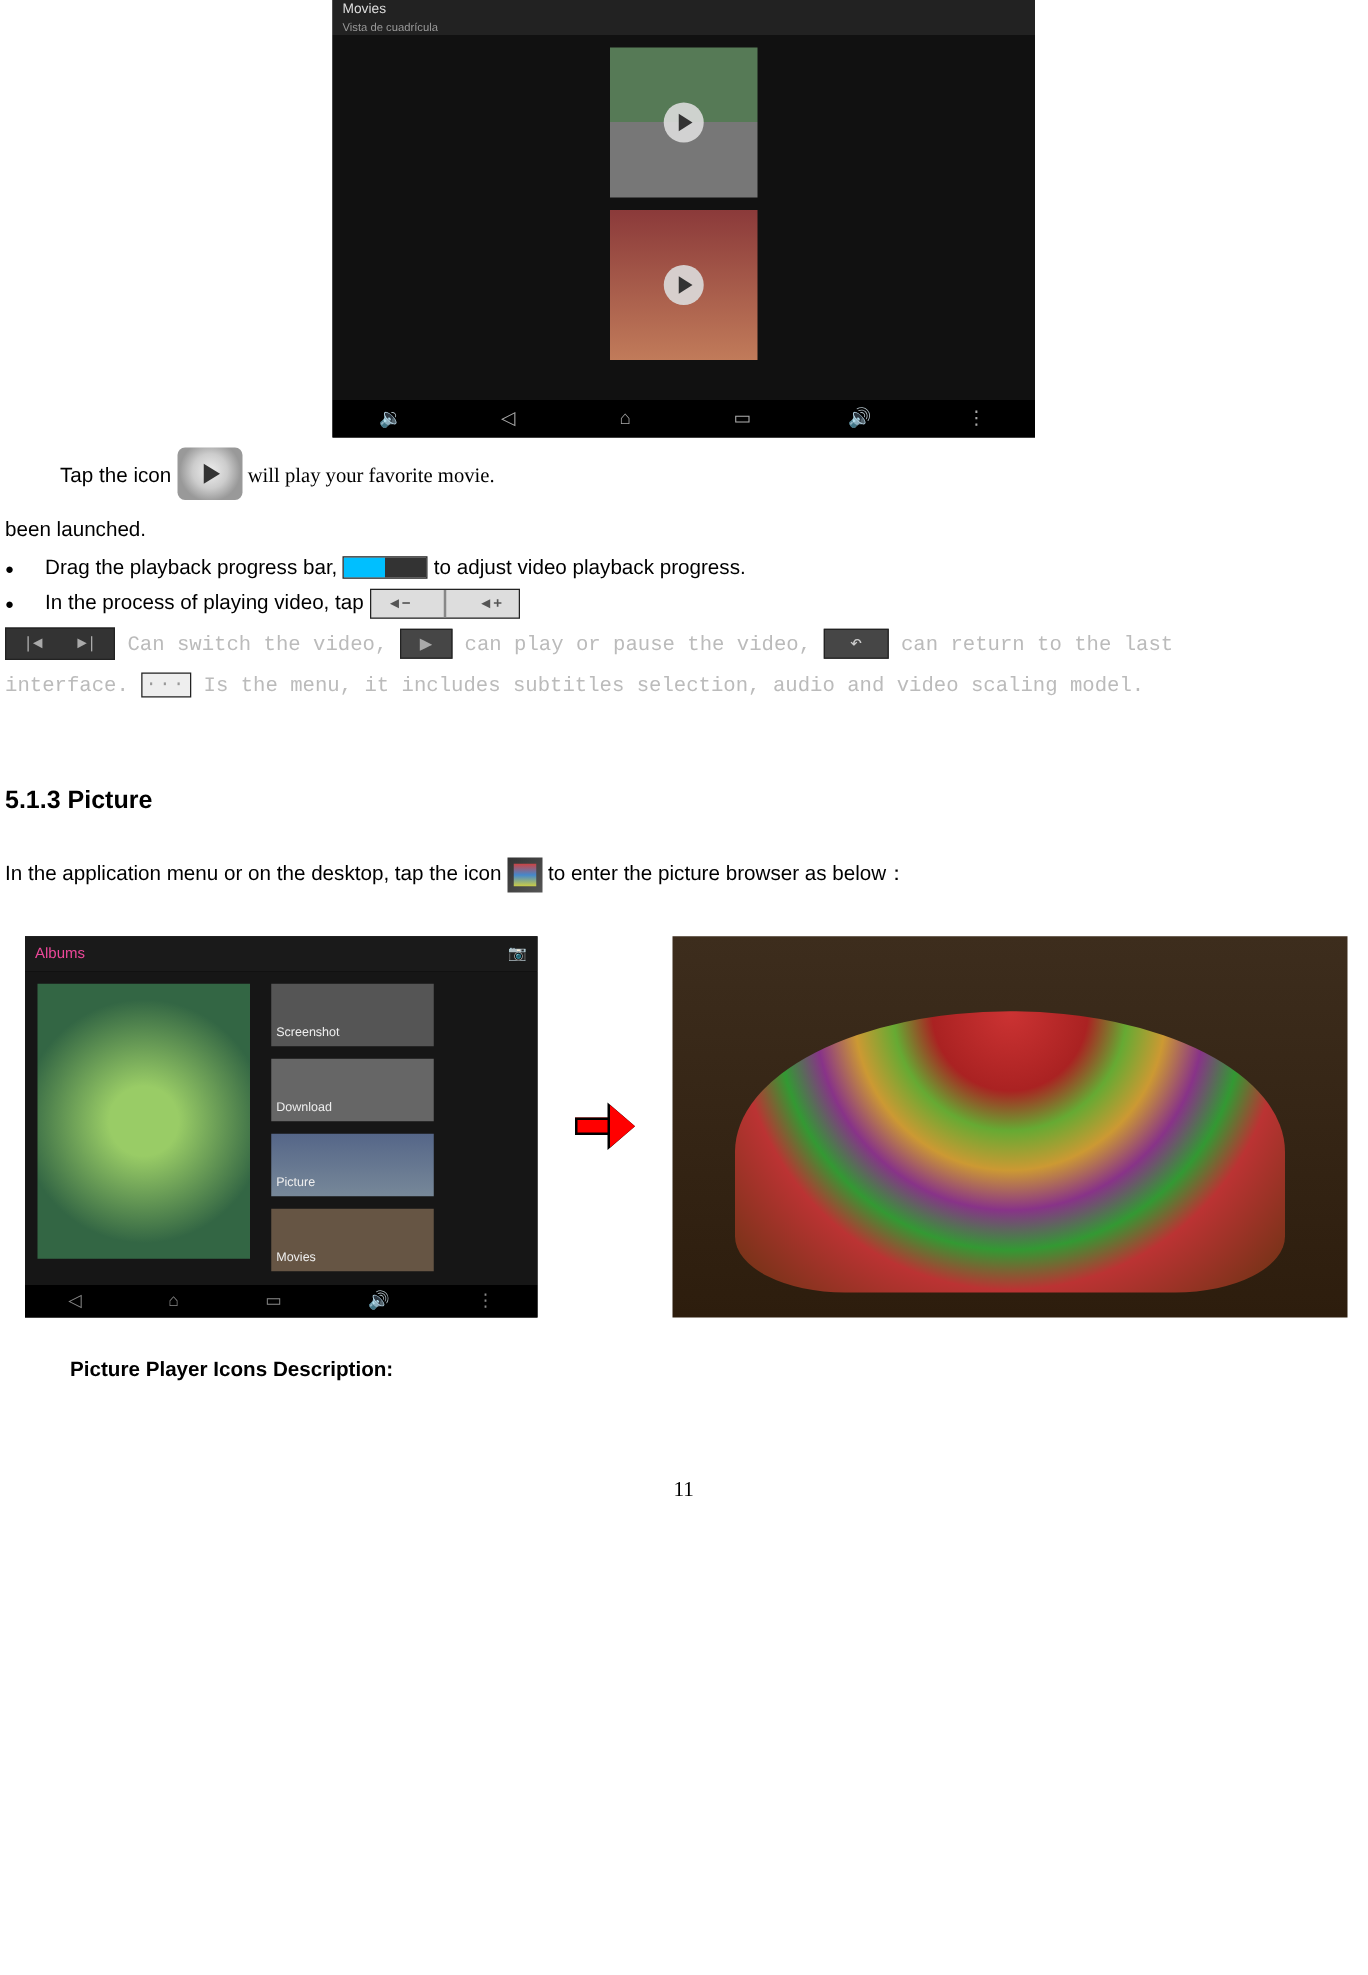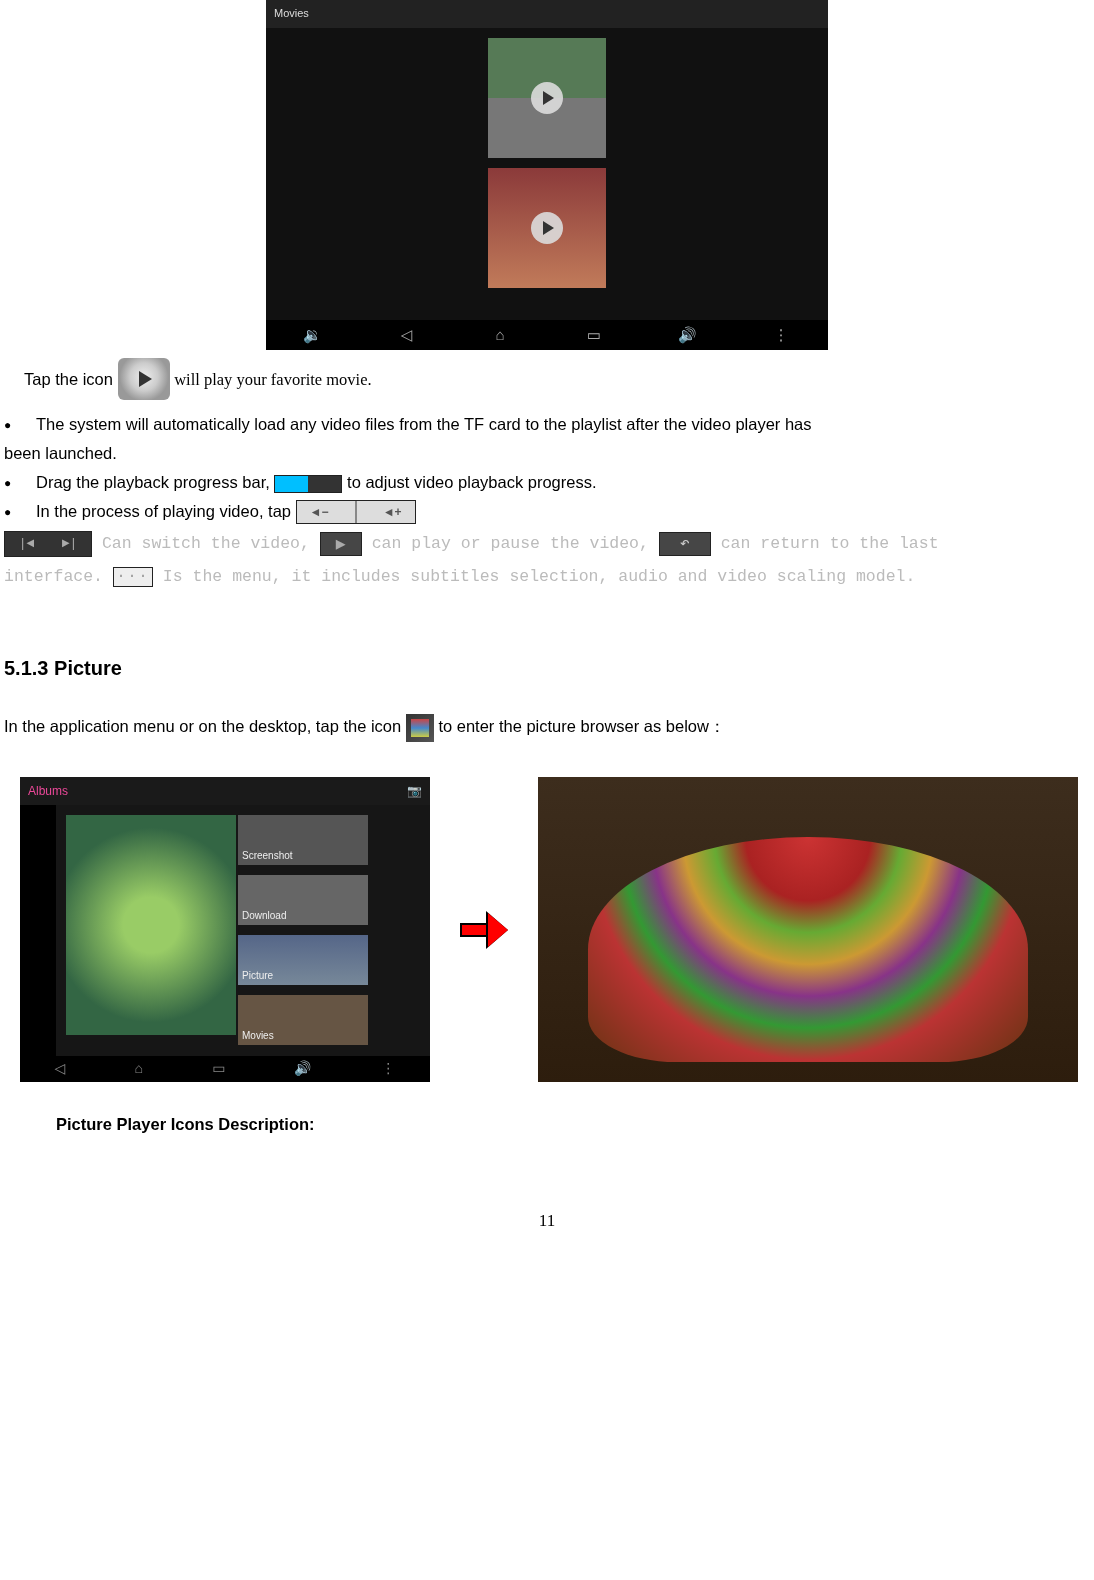--- a/index.html
+++ b/index.html
@@ -74,21 +74,21 @@
       display:flex;
       justify-content: space-around;
       align-items:center;
       color:#999;
       font-size:15px;
     }
     .navicon { width:18px; display:inline-block; text-align:center; color:#aaa; }
 
     .para {
       margin: 10px 0 10px 0;
-      padding-left: 24px;
+      padding-left: 48px;
     }
     .play-icon-inline {
       display: inline-block;
       width: 52px; height: 42px;
       vertical-align: middle;
       background: radial-gradient(circle at 50% 45%, #eee 0%, #ccc 40%, #999 70%);
       border-radius: 6px;
       position: relative;
       top: -2px;
     }
@@ -146,21 +146,21 @@
       background: linear-gradient(#c44,#48c,#cc4);
     }
 
     .pic-row { display:flex; align-items:center; justify-content: flex-start; margin: 35px 0 0 20px; gap: 30px;}
     .albums-shot {
       width: 410px; height: 305px;
       background:#000;
       display:flex; flex-direction:column;
     }
     .albums-header { height:28px; background:#1a1a1a; color:#ec4899; font-size:12px; display:flex; align-items:center; padding:0 8px; justify-content:space-between;}
-    .albums-body { flex:1; background:#161616; display:flex; padding:10px; gap:2px;margin-left:36px;}
+    .albums-body { flex:1; background:#161616; display:flex; padding:10px; gap:17px;}
     .album-col { display:flex; flex-direction:column; gap:10px;}
     .album-thumb { width:130px; height:50px; background:#444; display:flex; align-items:flex-end; color:#eee; font-size:10px; padding:2px 4px;}
     .album-thumb.butterfly { background: radial-gradient(circle,#9c6 20%,#364 70%); height:220px; width:170px;}
     .album-thumb.screenshot { background:#555;}
     .album-thumb.download { background:#666;text-align:center;}
     .album-thumb.pictures { background: linear-gradient(#568,#789);}
     .album-thumb.movies { background:#654;}
     .albums-nav { height:26px; background:#000; display:flex; justify-content:space-around; align-items:center; color:#888; font-size:14px;}
 
     .arrow-block {
@@ -187,20 +187,21 @@
     .pagenum { text-align:center; font-family:'Times New Roman',serif; font-size:17px; margin-top: 70px;}
     .times { font-family: 'Times New Roman', serif; }
     .just { text-align: justify; }
   </style>
 </head>
 <body>
 
 <div class="screenshot-movies">
   <div class="movies-header">
     <div>Movies</div>
+    <div style="font-size:9px;color:#999;">Vista de cuadrícula</div>
   </div>
   <div class="movies-body">
     <div class="movie-thumb track">
         <div class="play-circle"></div>
       </div>
     <div class="movie-thumb person">
         <div class="play-circle"></div>
       </div>
   </div>
   <div class="navbar-bottom">
@@ -213,23 +214,20 @@
   </div>
 </div>
 
 <p class="para">
   <span>Tap the icon </span>
   <span class="play-icon-inline"></span>
   <span class="times"> will play your favorite movie.</span>
 </p>
 
 <ul class="bullets">
-  <li class="just">
-    <span>The system will automatically load any video files from the TF card to the playlist after the video player has</span>
-  </li>
 </ul>
 <div class="flushleft">been launched.</div>
 
 <ul class="bullets" style="margin-top:4px;">
   <li>
     <span>Drag the playback progress bar, </span>
     <span class="inline-img progress-bar"></span>
     <span> to adjust video playback progress.</span>
   </li>
   <li>

